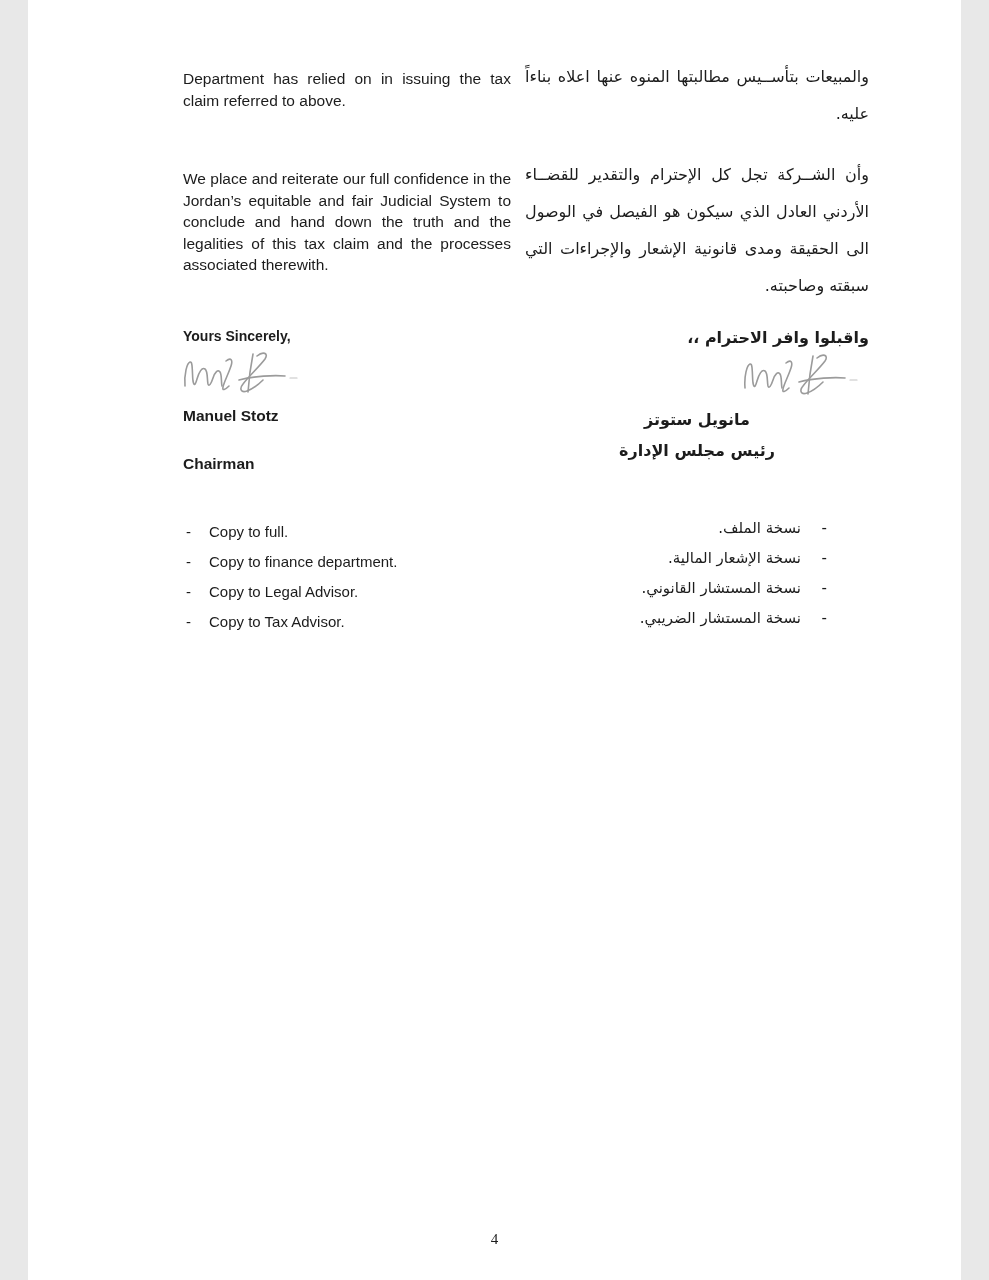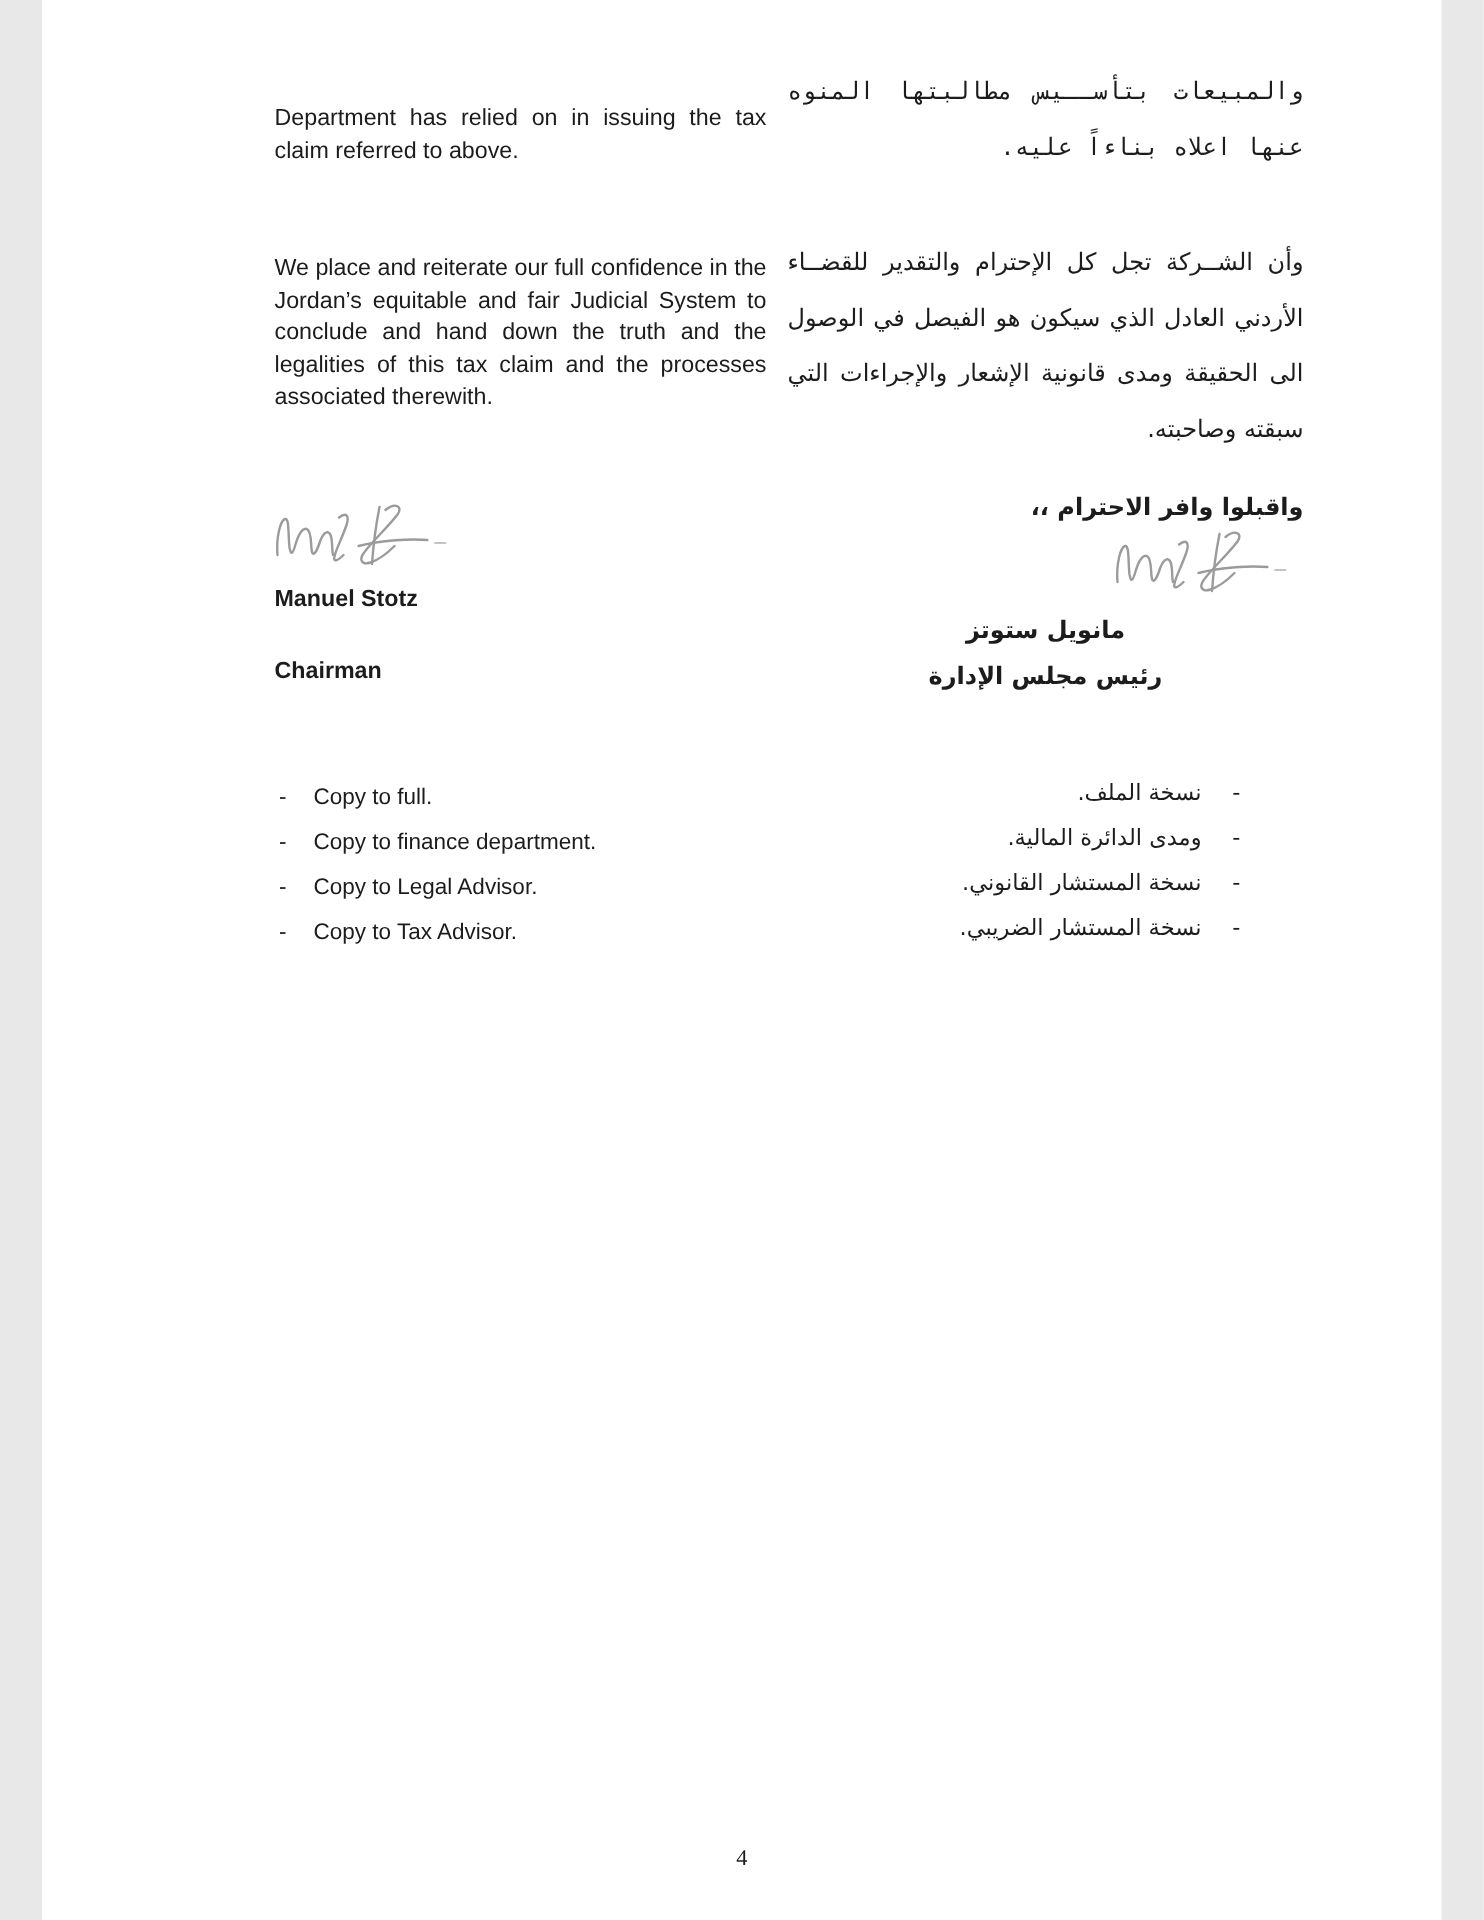--- a/index.html
+++ b/index.html
@@ -92,26 +92,27 @@
   .sig-stroke { stroke: #9b9b9b; stroke-width: 1.6; fill: none;
                 stroke-linecap: round; stroke-linejoin: round; }
   .sig-stroke.light { stroke: #c4c4c4; stroke-width: 1.2; }
 </style>
 </head>
 <body>
 
 <div class="page">
 
   <div class="col-en para-en" style="top:68px;">Department has relied on in issuing the tax claim referred to above.</div>
-  <div class="col-ar para-ar" style="top:44px;font-family:Liberation Mono, monospace;">والمبيعات بتأســيس مطالبتها المنوه عنها اعلاه بناءاً عليه.</div>
+  <div class="col-ar para-ar" style="top:58px;">والمبيعات بتأســيس مطالبتها المنوه عنها اعلاه بناءاً عليه.</div>
 
   <div class="col-en para-en" style="top:168px;">We place and reiterate our full confidence in the Jordan’s equitable and fair Judicial System to conclude and hand down the truth and the legalities of this tax claim and the processes associated therewith.</div>
   <div class="col-ar para-ar" style="top:156px;">وأن الشــركة تجل كل الإحترام والتقدير للقضــاء الأردني العادل الذي سيكون هو الفيصل في الوصول الى الحقيقة ومدى قانونية الإشعار والإجراءات التي سبقته وصاحبته.</div>
 
   <div class="col-en" style="top:328px;">
+    <div class="sig-closing-en">Yours Sincerely,</div>
     <div class="sig-svg-wrap-en">
       <svg class="sig-svg" viewBox="0 0 130 52" aria-hidden="true">
         <path class="sig-stroke" d="M6,38 C5,26 8,15 11,14 C14,13 13,25 14,33 C15,38 16,38 18,31 C20,24 23,19 26,21 C29,23 28,32 29,36 C30,39 32,36 34,30 C36,24 39,21 41,24 C43,27 42,34 43,38"></path>
         <path class="sig-stroke" d="M47,13 C52,9 54,12 52,18 C49,27 45,34 44,39 C43,43 46,42 50,38"></path>
         <path class="sig-stroke" d="M78,8 C84,3 90,5 86,11 C80,19 70,28 64,36 C60,41 62,45 68,43 C74,41 80,36 84,32"></path>
         <path class="sig-stroke" d="M74,6 C72,16 70,30 69,44"></path>
         <path class="sig-stroke" d="M60,32 C75,28 95,27 106,28"></path>
         <path class="sig-stroke light" d="M111,30 L118,30"></path>
       </svg>
     </div>
@@ -154,21 +155,21 @@
     </div>
   </div>
 
   <div class="copy-list-ar">
     <div class="copy-item-ar">
       <span class="dash">-</span>
       <span>نسخة الملف.</span>
     </div>
     <div class="copy-item-ar">
       <span class="dash">-</span>
-      <span>ومدى الدائرة المالية.</span>
+      <span>نسخة الإشعار المالية.</span>
     </div>
     <div class="copy-item-ar">
       <span class="dash">-</span>
       <span>نسخة المستشار القانوني.</span>
     </div>
     <div class="copy-item-ar">
       <span class="dash">-</span>
       <span>نسخة المستشار الضريبي.</span>
     </div>
   </div>

